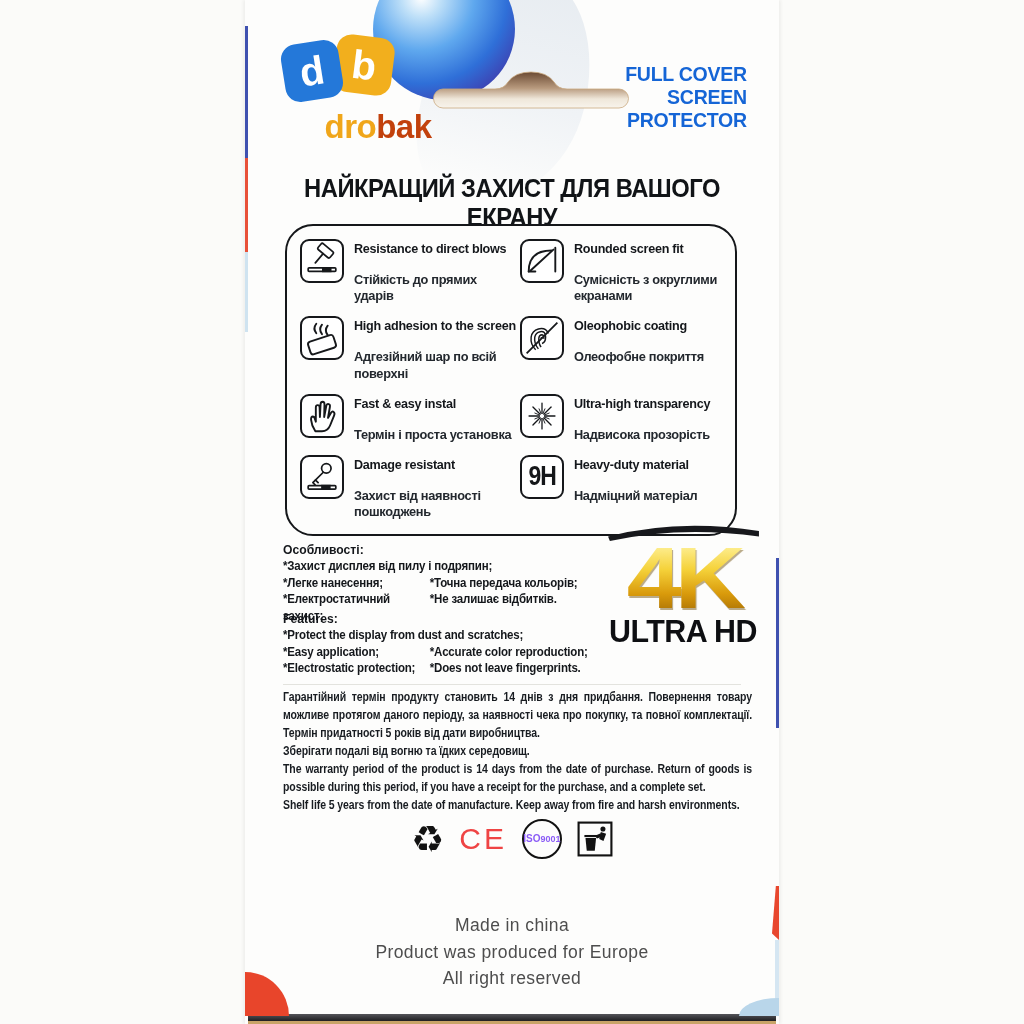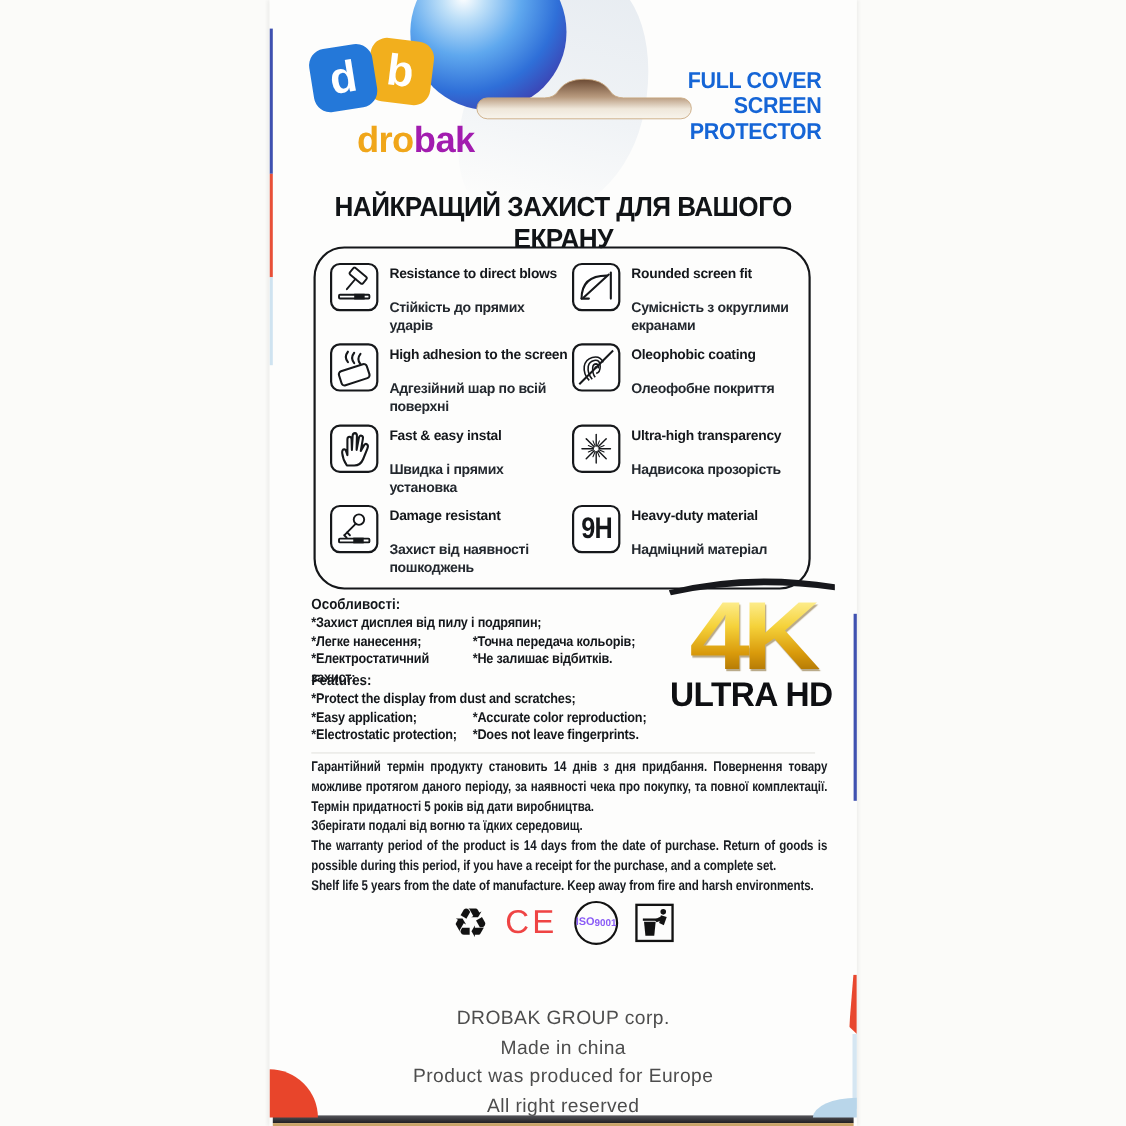--- a/index.html
+++ b/index.html
@@ -14,21 +14,21 @@
     background:radial-gradient(circle at 34% 28%,#ffffff 0%,#bfe0f8 14%,#5fa8ee 38%,#2f6fd8 62%,#3b49b8 78%,#5a35a0 92%,#462d86 100%);}
   .hang-slot{position:absolute;left:186px;top:70px;}
   
   .logo{position:absolute;left:36px;top:34px;width:160px;height:110px;}
   .sq{position:absolute;width:58px;height:58px;border-radius:15px;display:flex;align-items:center;justify-content:center;
     color:#fff;font-size:40px;font-weight:700;}
   .sq.blue{left:2px;top:8px;background:#2478d9;transform:rotate(-9deg);z-index:2;}
   .sq.yellow{left:54px;top:2px;background:#f2af1d;transform:rotate(7deg);z-index:1;}
   .wordmark{position:absolute;left:-8px;top:74px;width:170px;text-align:center;font-size:33px;font-weight:700;letter-spacing:-.5px;}
   .wm-dro{color:#f0a61a;margin-left:40px;}
-  .wm-bak{color:#a21caf;}
+  .wm-bak{color:#c2410c;}
   
   .fullcover{position:absolute;right:32px;top:62px;text-align:right;color:#1565d6;font-weight:700;
     font-size:21px;line-height:23px;transform:scaleX(.93);transform-origin:right top;letter-spacing:-.3px;}
   .tagline{position:absolute;left:0;right:0;top:174px;text-align:center;font-size:25px;font-weight:700;color:#111417;
     transform:scaleX(.95);letter-spacing:-.5px;}
   
   .fbox{position:absolute;left:40px;top:224px;width:452px;height:312px;border:2.5px solid #15171a;border-radius:28px;
     box-sizing:border-box;display:grid;grid-template-columns:1fr 1fr;column-gap:4px;row-gap:6px;padding:13px 8px 8px 13px;}
   .fitem{display:flex;gap:10px;align-items:flex-start;}
   .icon-box{flex:none;width:44px;height:44px;border:2px solid #16181b;border-radius:9px;box-sizing:border-box;
@@ -193,21 +193,21 @@
         <svg width="38" height="38" viewBox="0 0 40 40" fill="none" stroke="#16181b" stroke-width="2" stroke-linejoin="round" stroke-linecap="round">
           <path d="M13 36 Q9 30 8.5 24 Q8.3 20.5 10.5 20.5 Q12 20.6 12.5 23 L13.5 26
                    L13.5 11 Q13.5 8.5 15.5 8.5 Q17.5 8.5 17.5 11 L17.8 21
                    L18.5 7.5 Q18.7 5 20.7 5 Q22.7 5.2 22.6 7.7 L22.3 21
                    L24.5 9.5 Q25 7 27 7.5 Q28.8 8 28.3 10.5 L26.3 22
                    L29.5 16.5 Q30.8 14.5 32.3 15.8 Q33.8 17 32.7 19.5 L28.5 30 Q26 36 20 36 Q15.5 36 13 36 Z"></path>
         </svg>
       </span>
       <div class="ftext">
           <div class="f-en">Fast &amp; easy instal</div>
-        <div class="f-uk">Швидка і прямих установка</div>
+        <div class="f-uk">Термін і проста установка</div>
         </div>
     </div>
 
     <div class="fitem">
       <span class="icon-box">
         <svg width="38" height="38" viewBox="0 0 44 42" stroke="#16181b" stroke-width="1.5" stroke-linecap="round">
           <line x1="25" y1="21" x2="37" y2="21"></line>
             <line x1="19" y1="21" x2="7" y2="21"></line>
           <line x1="22" y1="18" x2="22" y2="6"></line>
             <line x1="22" y1="24" x2="22" y2="36"></line>
@@ -318,21 +318,20 @@
           <rect x="7" y="13.2" width="12" height="2"></rect>
           <circle cx="24.5" cy="7.5" r="2.4"></circle>
           <path d="M22.5 10.5 L27.5 12 L25 19 L21 17 Z"></path>
           <path d="M22.5 11.5 L17 14 L18.8 16.5 L22.8 15 Z"></path>
         </g>
       </svg>
     </span>
   </div>
 
   <div class="corp">
-    <div>DROBAK GROUP corp.</div>
     <div>Made in china</div>
     <div>Product was produced for Europe</div>
     <div>All right reserved</div>
   </div>
 
   <div class="bottom-bar"></div>
   <div class="bottom-tan"></div>
   <div class="edge l-blue"></div>
   <div class="edge l-red"></div>
   <div class="edge l-lblue"></div>

